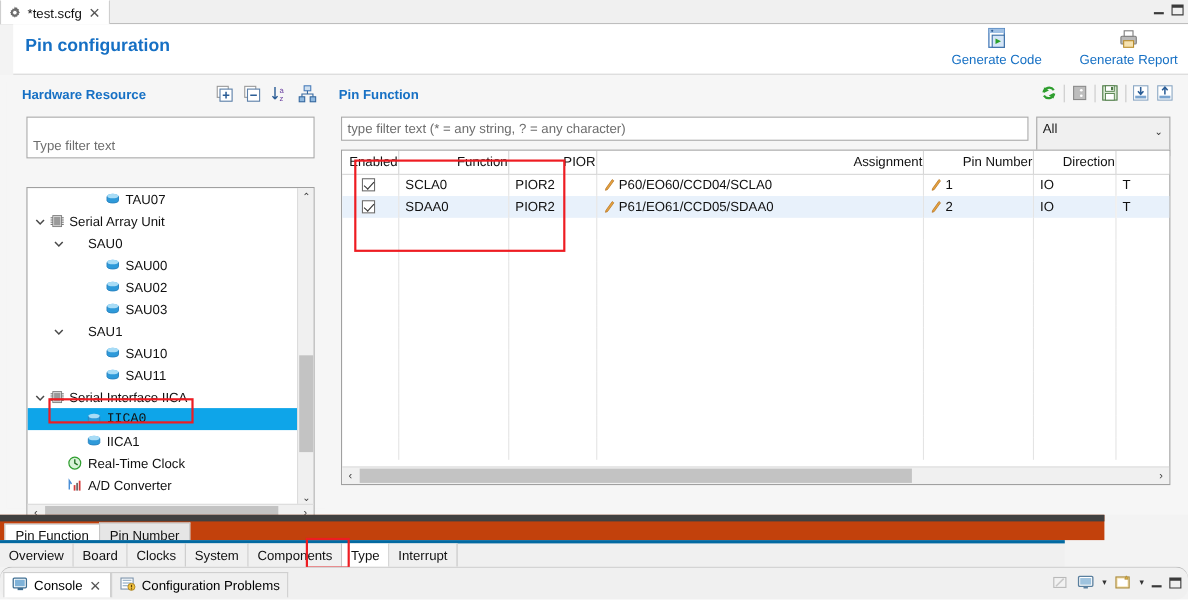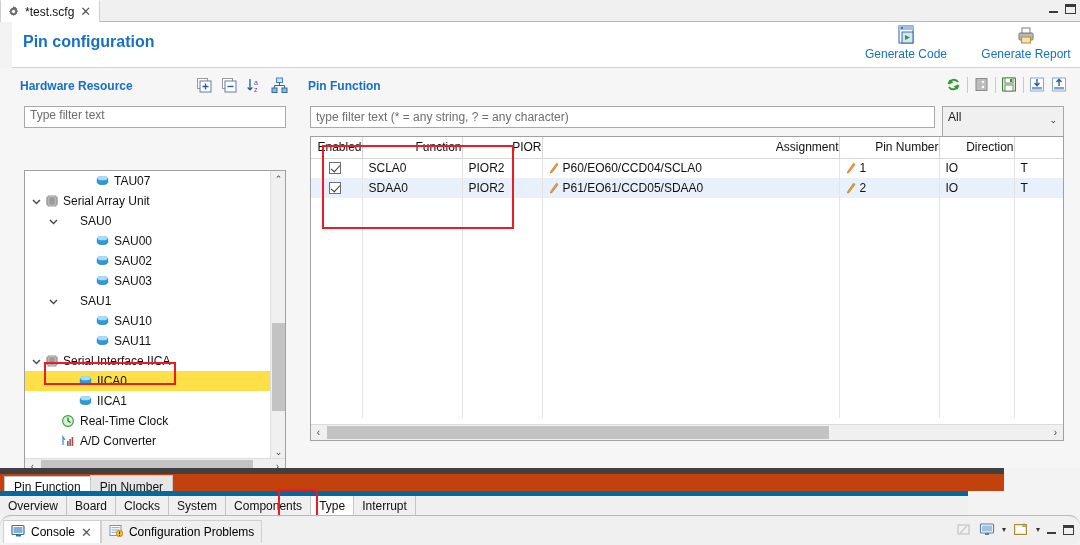--- a/index.html
+++ b/index.html
@@ -87,36 +87,36 @@
     font-size: 12px; font-weight: bold; color: #1670c4;
   }
   .panel-head-tools {
     position: absolute; right: 8px; top: 3px; display: flex; gap: 8px; align-items: center;
   }
   .tool-ico { width: 17px; height: 17px; display:block; cursor: pointer; }
   .filter-box {
     position: absolute; left: 18px; top: 32px; width: 262px; height: 22px;
     background: #ffffff; border: 1px solid #a9a9a9;
     font-size: 12px; color: #6d6d6d;
-    padding: 1px 5px; line-height: 15px;
+    padding: 18px 5px; line-height: 15px;
   }
   .tree-wrap {
     position: absolute; left: 18px; top: 62px; width: 262px; height: 305px;
     background: #ffffff; border: 1px solid #a0a0a0;
     overflow: hidden;
     margin-top: 34px;
   }
   .tree-rows {
     position: absolute; left: 0; top: 0; width: 246px; height: 288px; overflow: hidden;
   }
   .tree-row {
     position: relative; height: 20px; display: flex; align-items: center;
     font-size: 12px; white-space: nowrap; cursor: pointer;
   }
-  .tree-row.selected { background: #fde047; }
+  .tree-row.selected { background: #0ea5e9; font-family: Liberation Mono, monospace; }
   .twisty {
     width: 11px; height: 11px; display:inline-block; flex: none; margin-right: 2px;
   }
   .node-ico { width: 15px; height: 14px; flex: none; margin-right: 4px; display:block;}
   .node-label { color: #111; }
 
   
   .vscroll {
     position: absolute; right: 0px; top: 0px; width: 15px; height: 288px;
     background: #f0f0f0; border-left: 1px solid #dcdcdc;
@@ -221,21 +221,21 @@
   .vtab {
     display: inline-flex; align-items: center; height: 22px; padding: 0 9px;
     font-size: 12px; border: 1px solid #c6c6c6; border-bottom: none;
     background: #e6e6e6; margin-right: -1px; cursor: pointer; color: #111;
   }
   .vtab.active { background: #ffffff; border-bottom: 1px solid #ffffff; }
 
   
   .persp-tabs {
     position: absolute; left: 0; top: 491px; width: 968px; height: 24px;
-    background: #f0f0f0; border-top: 5px solid #0369a1;
+    background: #f0f0f0; border-top: 3px solid #0369a1;
     display: flex; align-items: stretch;
   }
   .ptab {
     display: flex; align-items: center; padding: 0 8px;
     font-size: 12px; color: #111; border-right: 1px solid #c6c6c6;
     background: #f0f0f0; cursor: pointer;
   }
   .ptab.active { background: #ffffff; }
 
   

